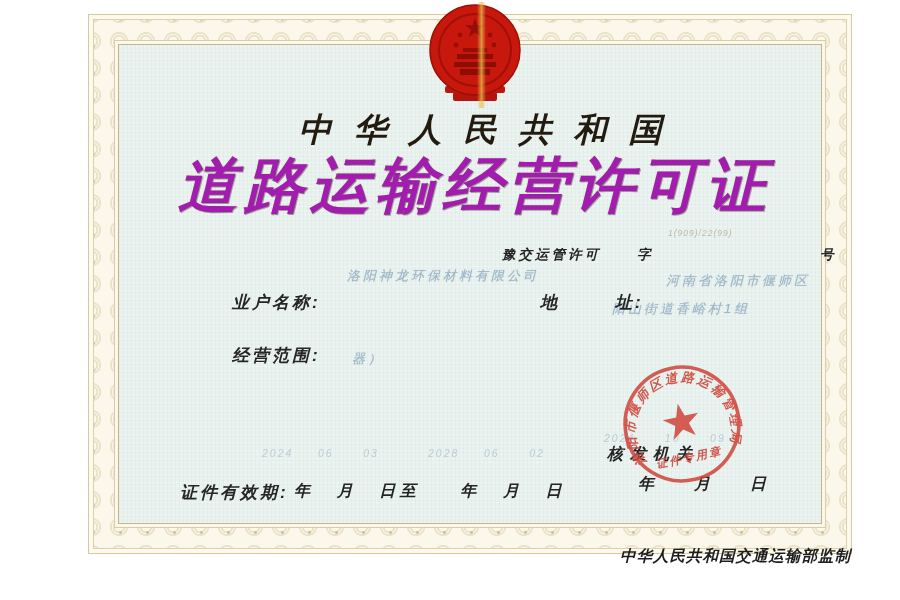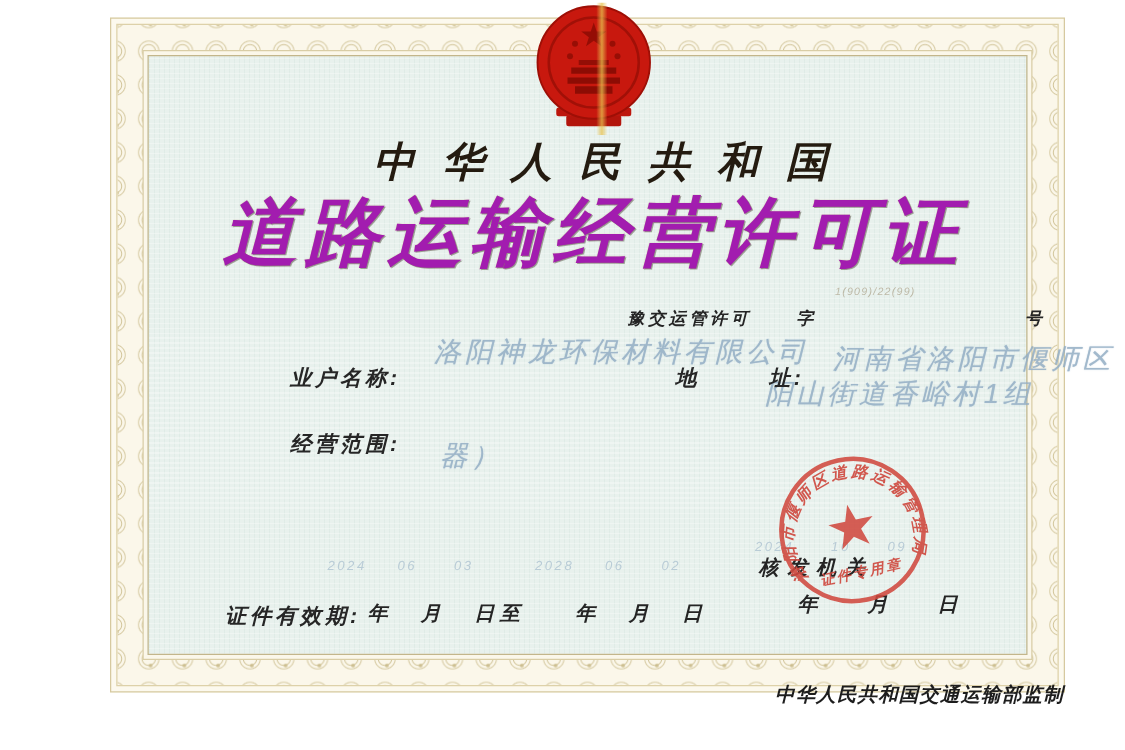--- a/index.html
+++ b/index.html
@@ -47,21 +47,21 @@
     letter-spacing:1px;
   }
   
   .permit-token{position:absolute; top:246px; font-size:13.5px; font-weight:700; color:#242424; letter-spacing:3px; white-space:pre;}
   .permit-prefix{left:502px;}
   .permit-zi{left:637px;}
   .permit-hao{left:820px;}
   
   .field-label{position:absolute; font-size:17px; font-weight:600; color:#262626; letter-spacing:3px; white-space:pre; z-index:3;}
   .typed{
-    position:absolute; font-size:22px; color:#92adc4; letter-spacing:3px; white-space:pre;
+    position:absolute; font-size:13px; color:#92adc4; letter-spacing:3px; white-space:pre;
     opacity:.85; text-shadow:0 0 1px rgba(146,173,196,.75); z-index:2;
   }
   .faint-date{
     position:absolute; font-size:10.5px; color:#aec3d1; letter-spacing:2px; white-space:pre; opacity:.8;
   }
   .ymd{position:absolute; font-size:16px; font-weight:700; color:#242424; white-space:pre; z-index:3;}
   .validity-label{left:180px; top:481px;}
   .issuer-label{left:607px; top:444px; letter-spacing:7px;}
   .footer-note{
     position:absolute; left:620px; top:546px; font-size:15.5px; font-weight:700;

